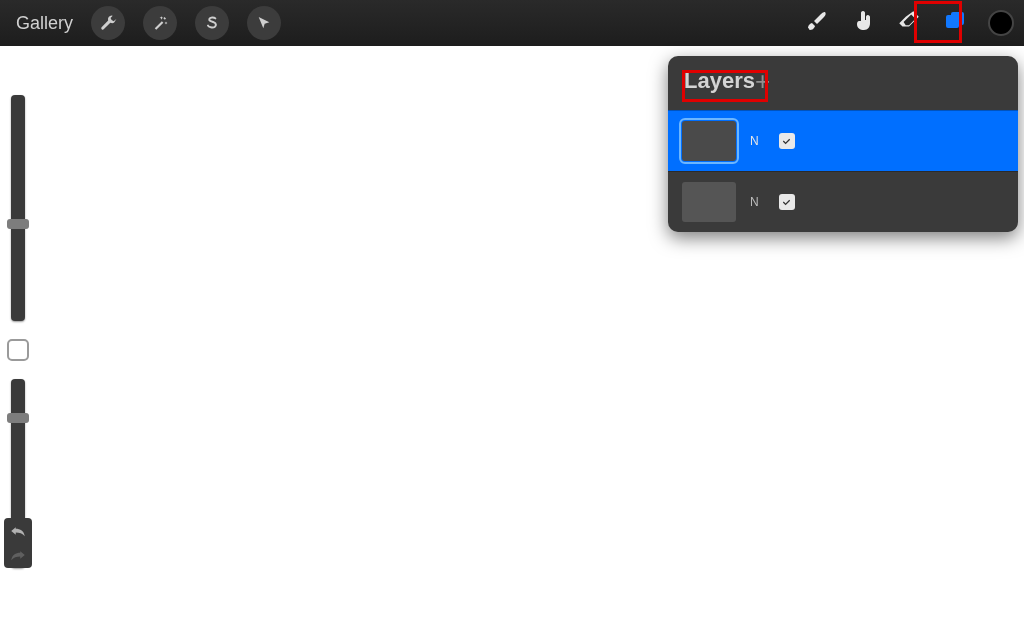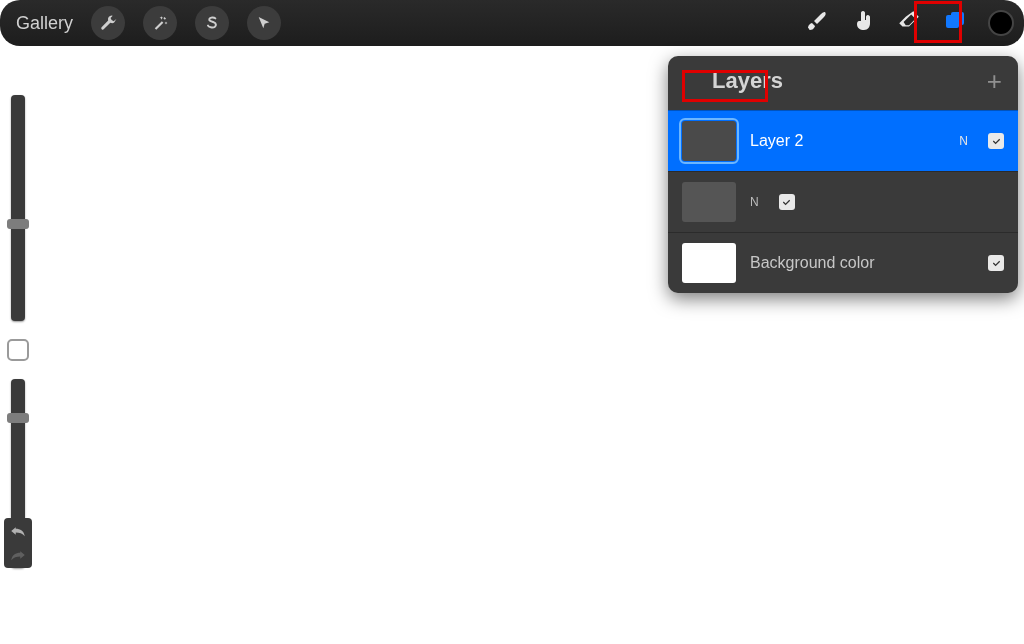--- a/index.html
+++ b/index.html
@@ -4,21 +4,20 @@
 <style>
   * { box-sizing: border-box; }
   html, body { margin:0; padding:0; width:1024px; height:644px; background:#fff; font-family: -apple-system, Helvetica, Arial, sans-serif; overflow:hidden; }
 
   
   .topbar {
     position:absolute; left:0; top:0; width:1024px; height:46px;
     background: linear-gradient(#2a2a2a,#1d1d1d);
     display:flex; align-items:center;
     color:#cfcfcf;
-    border-radius:20px;
   }
   .gallery-link { font-size:18px; margin-left:16px; margin-right:18px; color:#d0d0d0; cursor:pointer; }
   .tool-btn {
     width:34px; height:34px; border-radius:17px;
     background:#3c3c3c;
     display:flex; align-items:center; justify-content:center;
     margin-right:18px; cursor:pointer;
   }
   .tool-btn svg { display:block; }
   .spacer { flex:1; }
@@ -53,23 +52,22 @@
   .undo-redo svg.disabled { opacity:.25; }
 
   
   .layers-panel {
     position:absolute; top:56px; right:6px; width:350px;
     background:#3a3a3a; border-radius:10px;
     box-shadow:0 6px 18px rgba(0,0,0,.5);
     overflow:hidden;
   }
   .layers-header {
-    display:flex; align-items:center; justify-content:space-between;
+    display:flex; align-items:center; 
     padding:12px 16px 16px 16px;
-    margin-left:28px;
   }
   .layers-title { font-size:22px; font-weight:700; color:#d4d4d4; }
   .add-layer { font-size:26px; color:#909090; cursor:pointer; line-height:20px; }
   .layer-row {
     display:flex; align-items:center; padding:10px 14px; gap:14px;
     border-top:1px solid rgba(0,0,0,.25); cursor:pointer;
   }
   .layer-row.selected { background:#006fff; }
   .layer-thumb { width:54px; height:40px; border-radius:3px; background:#555; }
   .layer-row.selected .layer-thumb { outline:2px solid #6cb6ff; outline-offset:1px; background:#4a4a4a; }
@@ -181,21 +179,20 @@
 <div class="layers-panel">
   <div class="layers-header">
     <span class="layers-title">Layers</span>
     <span class="add-layer">
       <span>+</span>
     </span>
   </div>
 
   <div class="layer-row selected">
     <div class="layer-thumb"></div>
-    <div class="layer-name">Layer 2</div>
     <div class="blend">N</div>
     <div class="check">
       <span>
           <svg width="11" height="11" viewBox="0 0 12 12">
             <path fill="#333" d="M5 9L2 6l1-1 2 2 4-4 1 1z"></path>
           </svg>
         </span>
     </div>
   </div>
 
@@ -204,26 +201,15 @@
     <div class="blend">N</div>
     <div class="check">
       <span>
           <svg width="11" height="11" viewBox="0 0 12 12">
             <path fill="#333" d="M5 9L2 6l1-1 2 2 4-4 1 1z"></path>
           </svg>
         </span>
     </div>
   </div>
 
-  <div class="layer-row">
-    <div class="layer-thumb bg-thumb"></div>
-    <div class="layer-name">Background color</div>
-    <div class="check">
-      <span>
-          <svg width="11" height="11" viewBox="0 0 12 12">
-            <path fill="#333" d="M5 9L2 6l1-1 2 2 4-4 1 1z"></path>
-          </svg>
-        </span>
-    </div>
-  </div>
 </div>
 
 <div class="highlight-box" style="left:682px; top:70px; width:86px; height:32px;"></div>
 
 </body></html>

